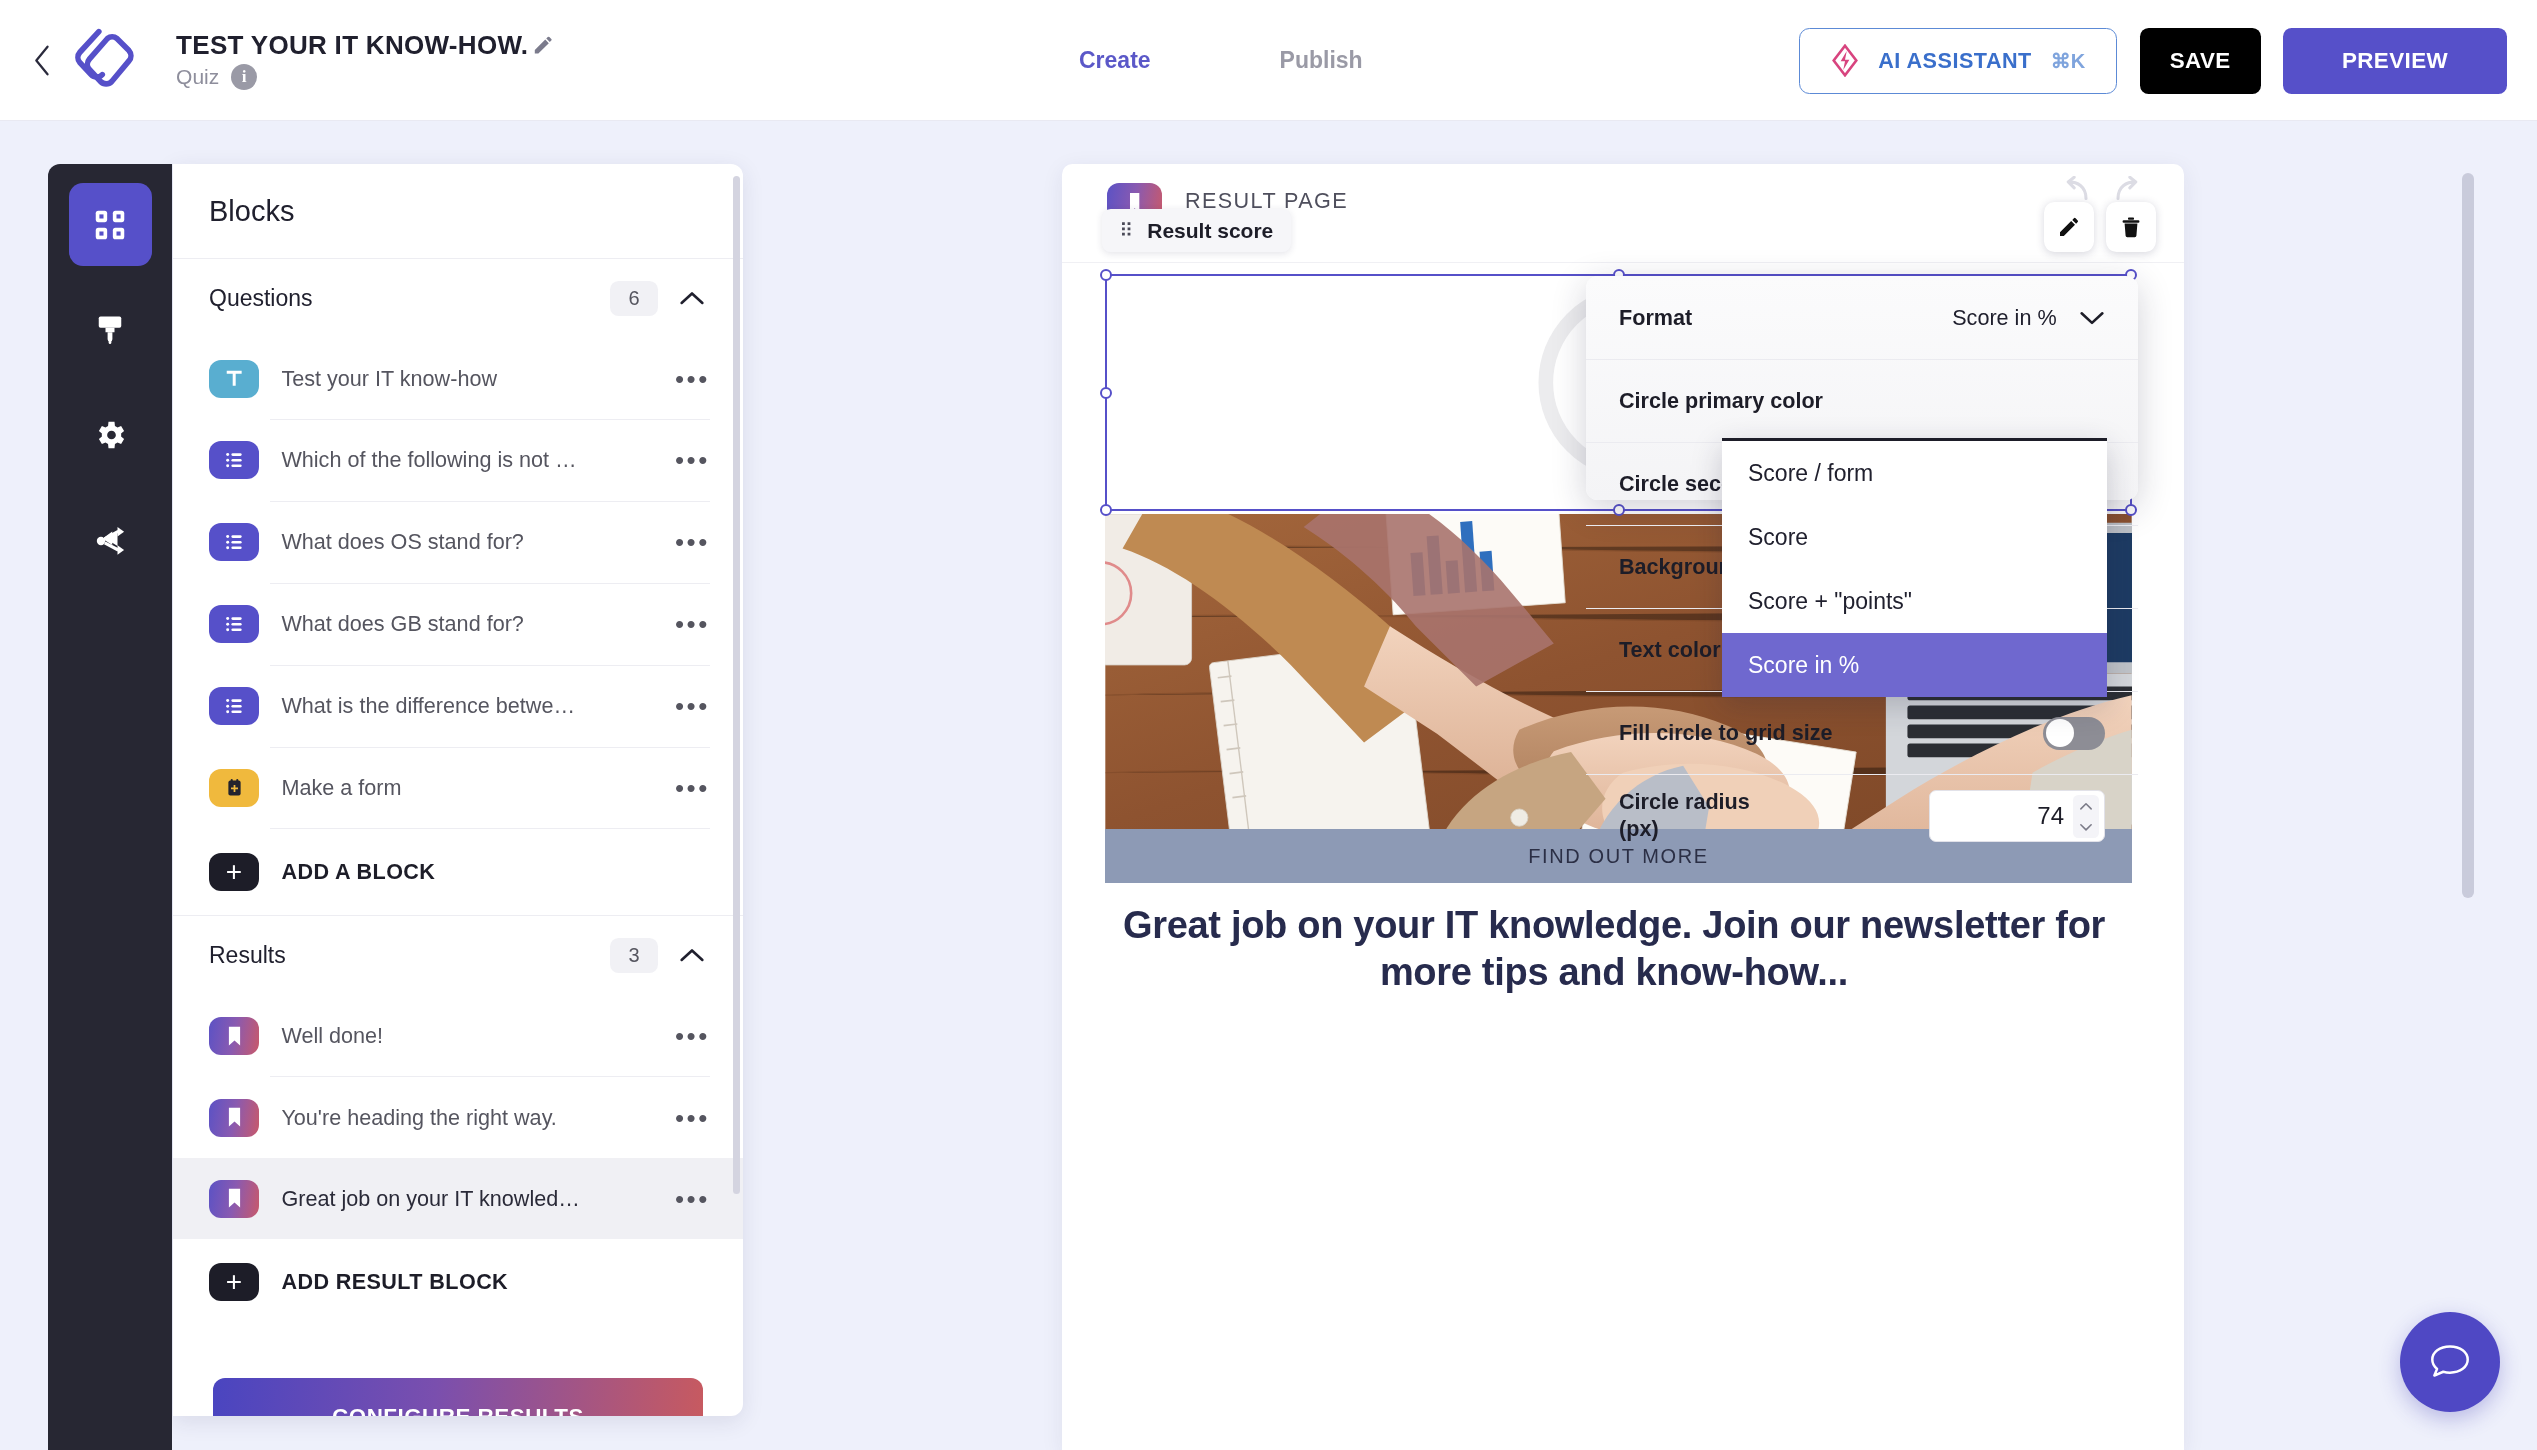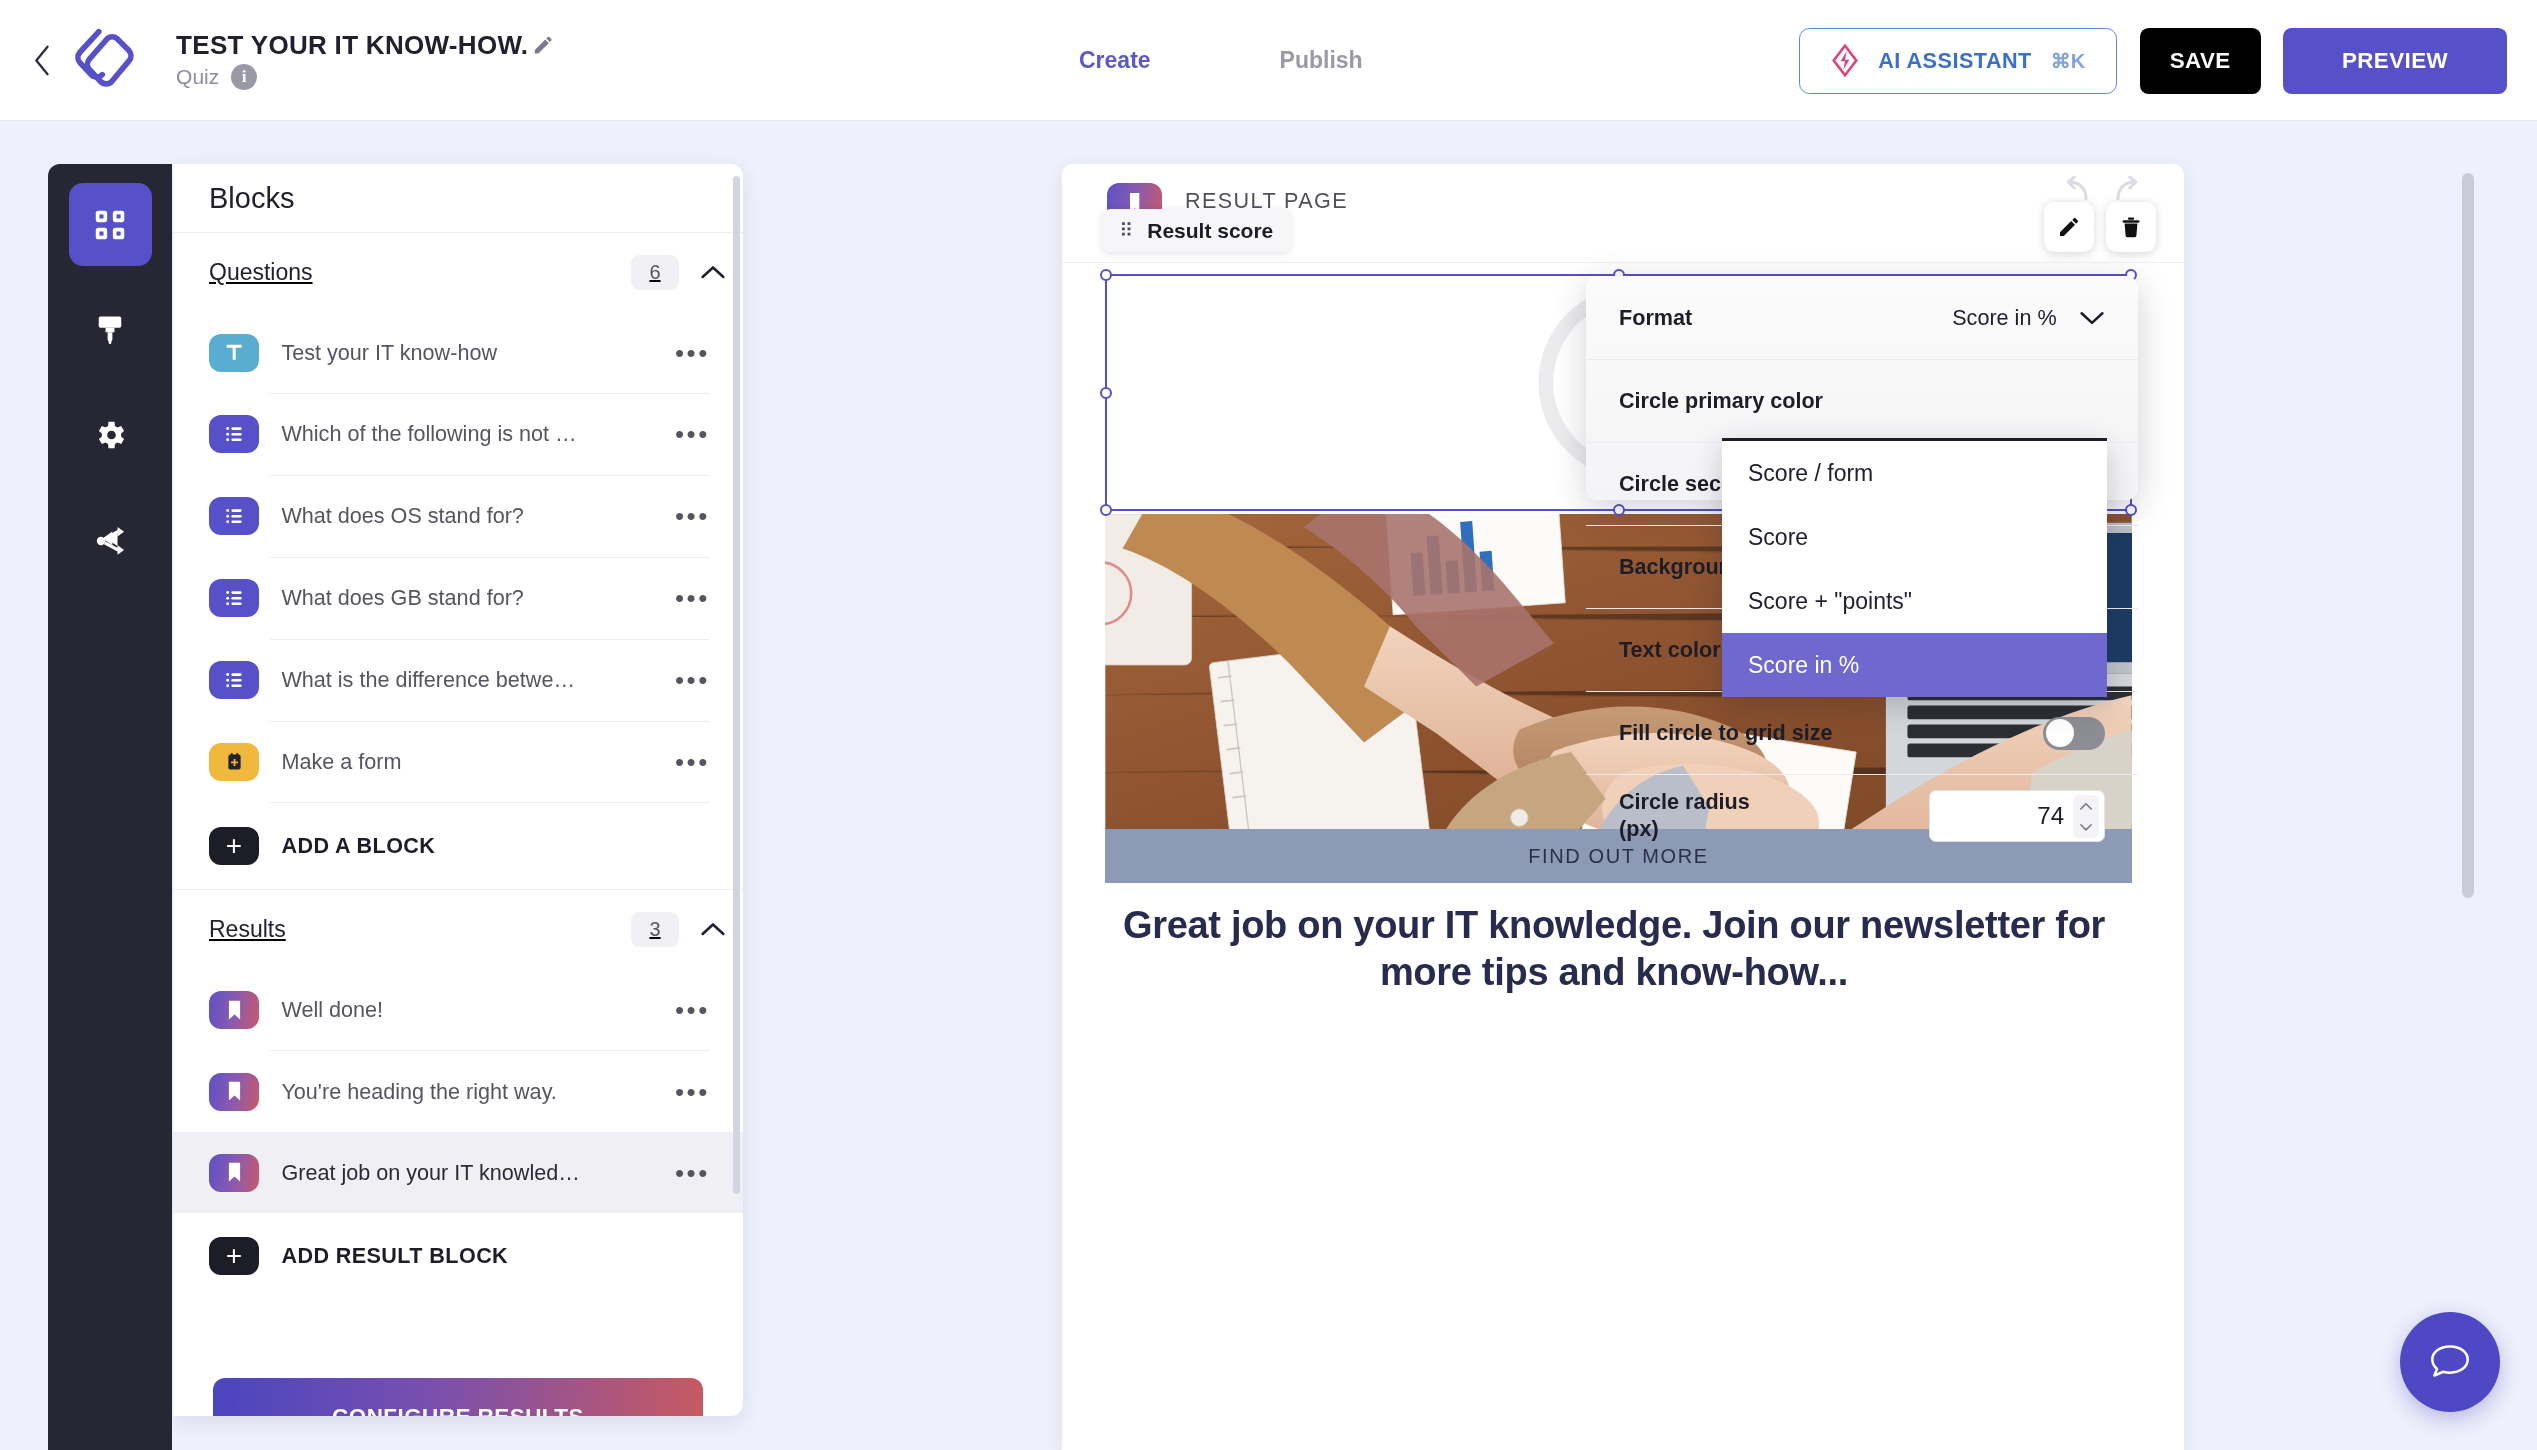--- a/index.html
+++ b/index.html
@@ -83,28 +83,27 @@
   .rail-btn.active { background: #5650c9; }
 
   
   .panel {
     position: absolute; left: 173px; top: 164px; width: 570px; height: 1252px;
     background: #ffffff; border-radius: 0 12px 12px 0;
     box-shadow: 0 5.2px 22.4px rgba(40,40,80,.10);
     overflow: hidden; z-index: 18;
   }
   .panel-head {
-    height: 69px; display: flex; align-items: center; padding: 0 36px;
+    height: 95px; display: flex; align-items: center; padding: 0 36px;
     font-size: 29px; font-weight: 400; color: #20202e;
     border-bottom: 0.9px solid #ededf2;
   }
   .section-head {
-    height: 79px; display: flex; align-items: center; padding: 0 17px 0 36px;
+    height: 79px; display: flex; align-items: center; padding: 0 38px 0 36px;
     justify-content: space-between;
-    text-decoration: underline;
   }
   .section-title { font-size: 23px; color: #20202e; }
   .section-right { display: flex; align-items: center; gap: 21px; }
   .count-pill {
     min-width: 48px; height: 35px; border-radius: 8.6px; background: #f1f1f5;
     color: #55555f; font-size: 20px; display: flex; align-items: center;
     justify-content: center; padding: 0 12px;
   }
   .chev { color: #20202e; display: flex; cursor: pointer; }
 

